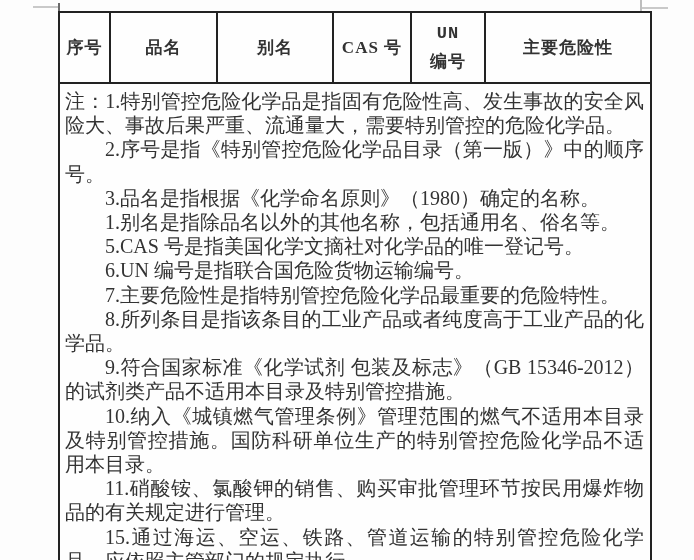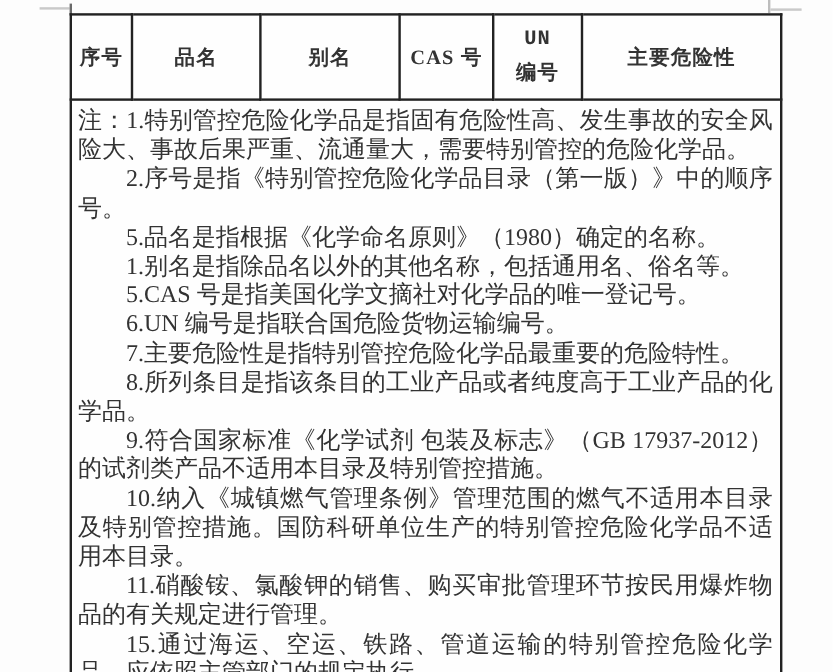--- a/index.html
+++ b/index.html
@@ -90,27 +90,27 @@
         <th class="col-4 col-cas">CAS 号</th>
         <th class="col-5 col-un">UN 编号</th>
         <th class="col-6">主要危险性</th>
       </tr>
     </thead>
     <tbody>
       <tr>
         <td class="notes-cell" colspan="6">
           <p class="note first"><span>注：</span><span>1.特别管控危险化学品是指固有危险性高、发生事故的安全风险大、事故后果严重、流通量大，需要特别管控的危险化学品。</span></p>
           <p class="note">2.序号是指《特别管控危险化学品目录（第一版）》中的顺序号。</p>
-          <p class="note">5.品名是指根据《化学命名原则》（1980）确定的名称。</p>
+          <p class="note">3.品名是指根据《化学命名原则》（1980）确定的名称。</p>
           <p class="note">1.别名是指除品名以外的其他名称，包括通用名、俗名等。</p>
           <p class="note">5.CAS 号是指美国化学文摘社对化学品的唯一登记号。</p>
           <p class="note">6.UN 编号是指联合国危险货物运输编号。</p>
           <p class="note">7.主要危险性是指特别管控危险化学品最重要的危险特性。</p>
           <p class="note">8.所列条目是指该条目的工业产品或者纯度高于工业产品的化学品。</p>
-          <p class="note">9.符合国家标准《化学试剂 包装及标志》（GB 17937-2012）的试剂类产品不适用本目录及特别管控措施。</p>
+          <p class="note">9.符合国家标准《化学试剂 包装及标志》（GB 15346-2012）的试剂类产品不适用本目录及特别管控措施。</p>
           <p class="note">10.纳入《城镇燃气管理条例》管理范围的燃气不适用本目录及特别管控措施。国防科研单位生产的特别管控危险化学品不适用本目录。</p>
           <p class="note">11.硝酸铵、氯酸钾的销售、购买审批管理环节按民用爆炸物品的有关规定进行管理。</p>
           <p class="note">15.通过海运、空运、铁路、管道运输的特别管控危险化学品，应依照主管部门的规定执行。</p>
         </td>
       </tr>
     </tbody>
   </table>
 
 </div>
 

